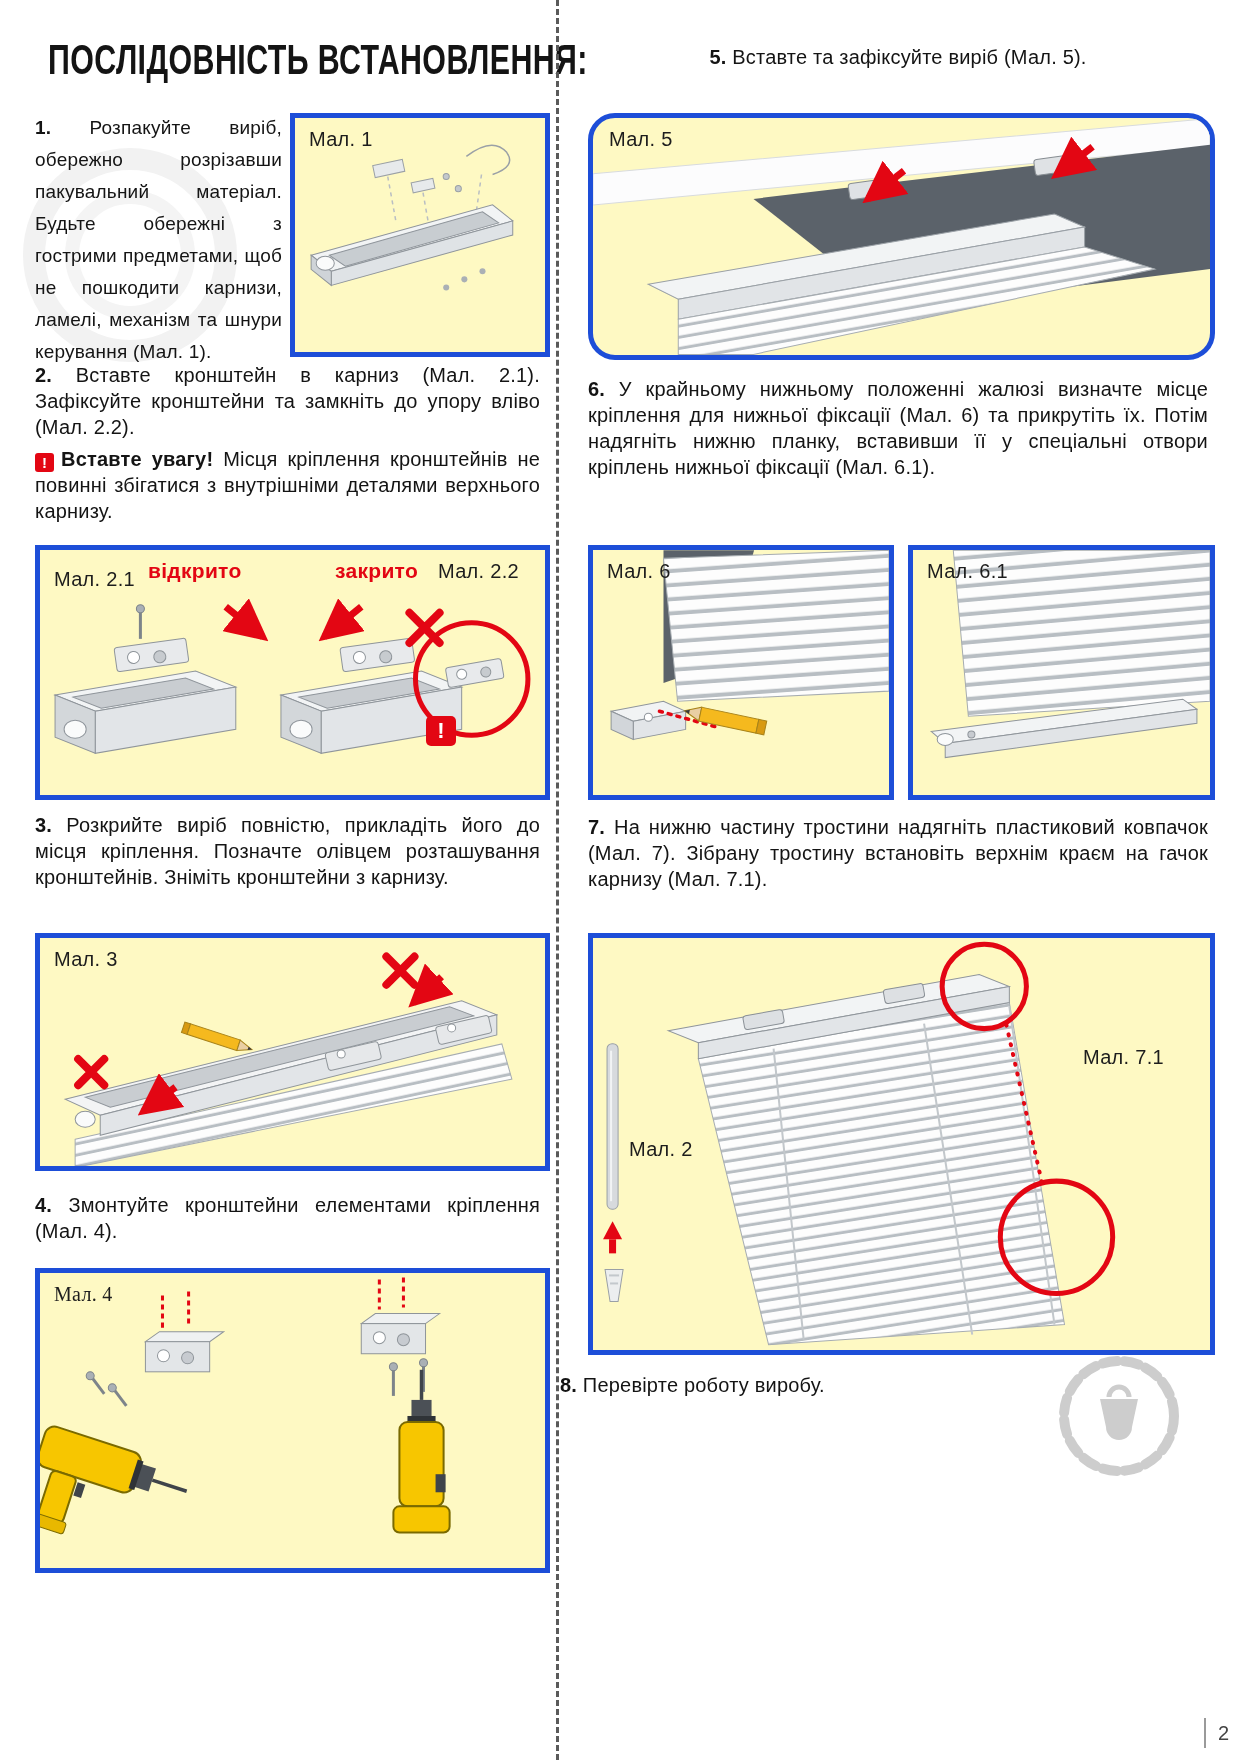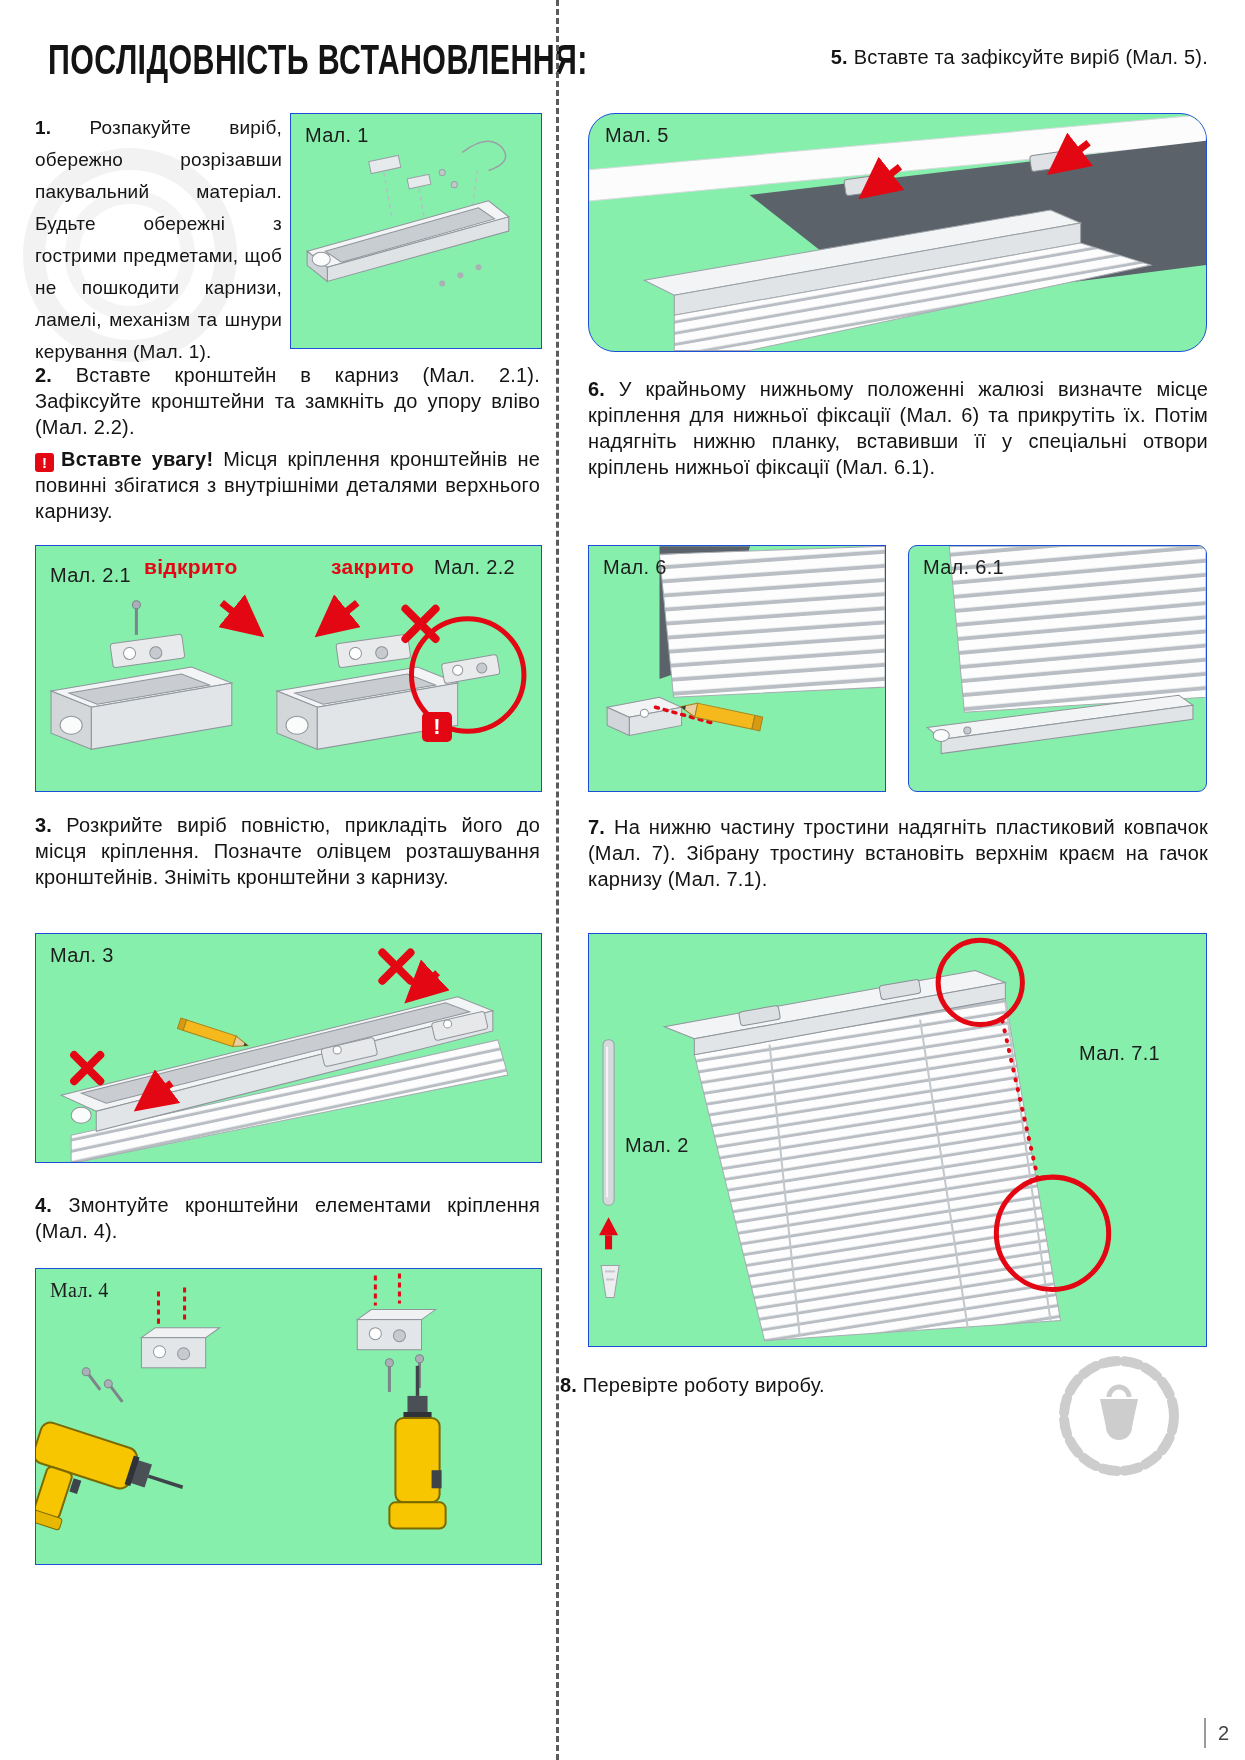--- a/index.html
+++ b/index.html
@@ -10,21 +10,21 @@
   }
   .abs{position:absolute;}
   .page-title{
     font-weight:bold;font-size:38px;letter-spacing:.5px;white-space:nowrap;
     transform:scaleX(.80) scaleY(1.12);transform-origin:left top;margin:0;
   }
   p.step{margin:0;font-size:20px;line-height:26px;text-align:justify;letter-spacing:.2px;z-index:2;}
   p.step--narrow{font-size:19px;line-height:32px;}
   .stepnum{font-weight:bold;}
   .figbox{
-    position:absolute;border:1px solid #1d4ed8;background:#86efac;overflow:hidden;z-index:2;
+    position:absolute;border:5px solid #1d4ed8;background:#fef9c3;overflow:hidden;z-index:2;
   }
   .figbox svg{position:absolute;left:0;top:0;width:100%;height:100%;}
   .figcap{position:absolute;font-size:20px;color:#1d1d1d;z-index:3;letter-spacing:.3px;}
   .redlabel{position:absolute;font-size:21px;font-weight:bold;color:#e30613;z-index:3;letter-spacing:.3px;}
   .divider{position:absolute;left:556px;top:0;height:1760px;width:0;border-left:3px dashed #5a5a5a;z-index:1;}
   .warn-icon{
     display:inline-block;width:19px;height:19px;background:#e30613;color:#fff;border-radius:3px;
     font-weight:bold;font-size:15px;line-height:19px;text-align:center;margin-right:7px;vertical-align:-2px;
   }
   .warn-badge{
@@ -245,21 +245,21 @@
       <line x1="380" y1="96" x2="380" y2="126" stroke="#3f444a" stroke-width="3.5"></line>
       <rect x="370" y="126" width="20" height="16" fill="#4b5056"></rect>
       <rect x="366" y="142" width="28" height="6" fill="#2f3337"></rect>
       <rect x="358" y="148" width="44" height="84" rx="8" fill="#f7c600" stroke="#7a6a00" stroke-width="2"></rect>
       <rect x="394" y="200" width="10" height="18" fill="#3f444a"></rect>
       <rect x="352" y="232" width="56" height="26" rx="6" fill="#f7c600" stroke="#7a6a00" stroke-width="2"></rect>
     </g>
   </svg>
 </div>
 
-<p class="abs step" style="left:588px;top:44px;width:620px;text-align:right;">
+<p class="abs step" style="left:588px;top:44px;width:620px;text-align:center;">
   <span class="stepnum">5.</span>
   <span>Вставте та зафіксуйте виріб (Мал. 5).</span>
 </p>
 
 <div class="figbox" style="left:588px;top:113px;width:617px;height:237px;border-radius:27px;">
   <span class="figcap" style="left:16px;top:10px;">Мал. 5</span>
   <svg viewBox="0 0 615 235">
     <defs>
       <pattern id="p5" width="10" height="11" patternUnits="userSpaceOnUse" patternTransform="rotate(-10)">
         <rect width="10" height="11" fill="#fdfdfd"></rect>
@@ -310,21 +310,21 @@
     <line x1="66" y1="160" x2="124" y2="176" stroke="#e30613" stroke-width="3.5" stroke-dasharray="3 6" stroke-linecap="round"></line>
     <g transform="translate(108 156) rotate(12)">
       <polygon points="-16,7 0,0 0,14" fill="#e9cfa4" stroke="#a8831a"></polygon>
       <polygon points="-16,7 -11,4.8 -11,9.2" fill="#3a3a3a"></polygon>
       <rect x="0" y="0" width="58" height="14" fill="#f5b91e" stroke="#a8831a"></rect>
       <rect x="58" y="0" width="8" height="14" fill="#d89a12" stroke="#a8831a"></rect>
     </g>
   </svg>
 </div>
 
-<div class="figbox" style="left:908px;top:545px;width:297px;height:245px;border-radius:9px;">
+<div class="figbox" style="left:908px;top:545px;width:297px;height:245px;">
   <span class="figcap" style="left:14px;top:10px;">Мал. 6.1</span>
   <svg viewBox="0 0 295 243">
     <defs>
       <pattern id="p61" width="12" height="14" patternUnits="userSpaceOnUse" patternTransform="rotate(-5)">
         <rect width="12" height="14" fill="#fdfdfd"></rect>
           <rect y="10" width="12" height="4" fill="#b8bec3"></rect>
       </pattern>
     </defs>
     <polygon points="40,0 295,0 295,150 55,165" fill="url(#p61)" stroke="#a6acb1"></polygon>
     <g stroke="#8f959b">

